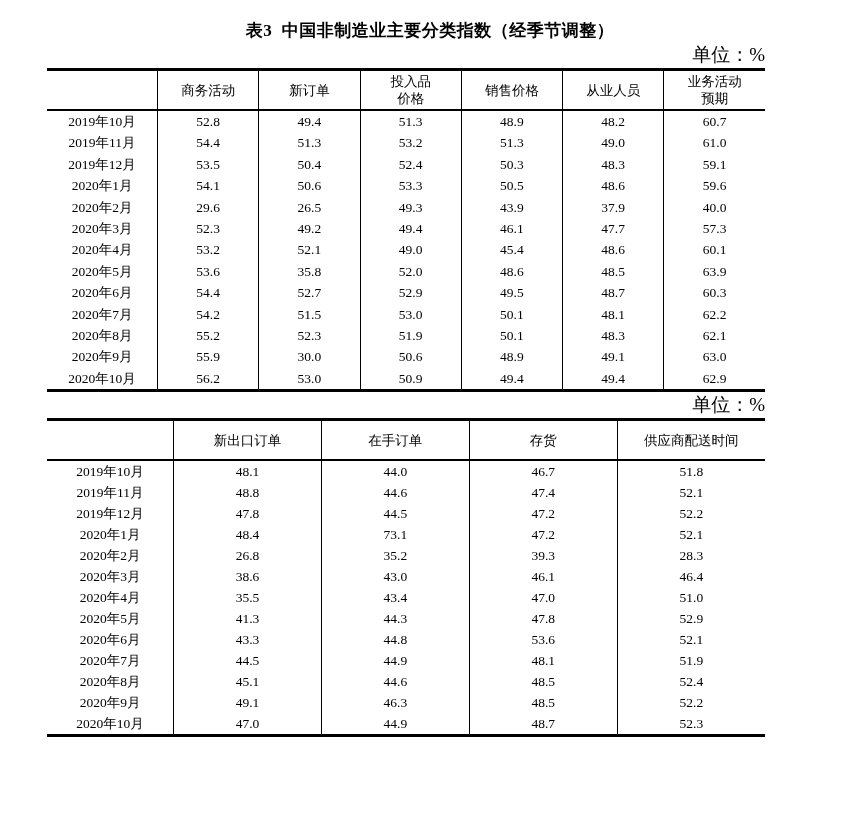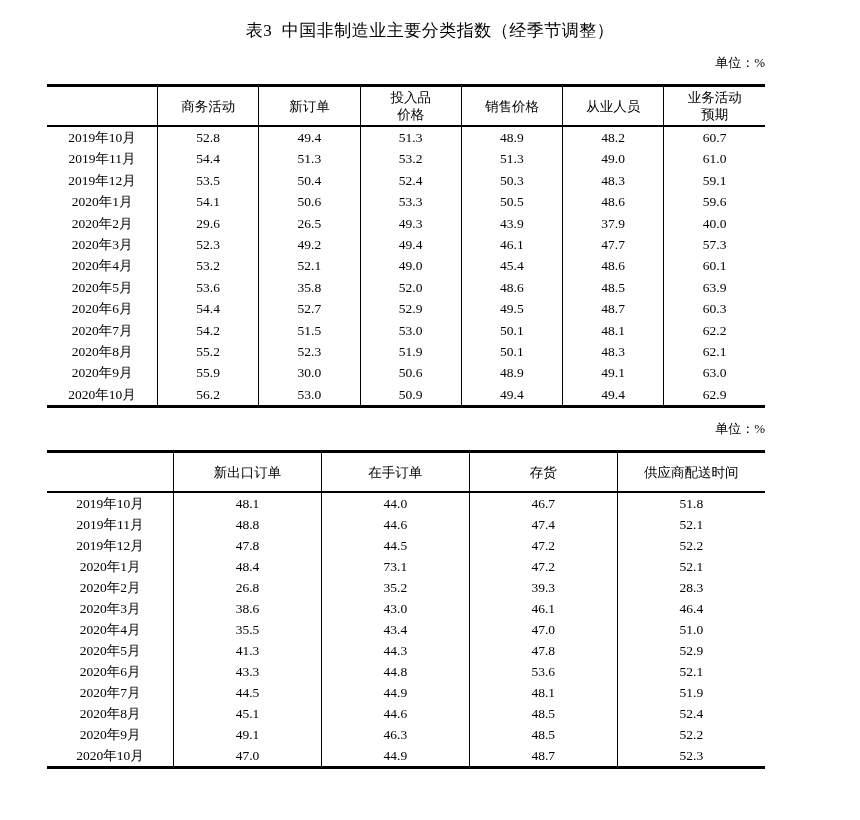--- a/index.html
+++ b/index.html
@@ -7,32 +7,32 @@
     width: 860px; height: 820px;
     background: #ffffff;
     color: #000000;
     font-family: "Liberation Serif", "DejaVu Serif", serif;
     overflow: hidden;
   }
   .page { padding-top: 20px; }
   .tbl-wrap { width: 718px; margin-left: 47px; }
   .tbl-title {
     margin: 0; text-align: center;
-    font-size: 17px; font-weight: normal;
+    font-size: 17px; font-weight: bold;
     line-height: 22px; white-space: pre;
     letter-spacing: 0.5px;
   }
   .t3-title { margin-top: 0; }
   .t4-title { margin-top: 30px; }
   .unit {
-    margin-top: 12px; height: 18px;
-    text-align: right; font-size: 13px; line-height: 18px;
+    margin-top: 4px; height: 18px;
+    text-align: right; font-size: 19px; line-height: 18px;
   }
   table.stat {
-    margin-top: 12px;
+    margin-top: 4px;
     border-collapse: collapse;
     table-layout: fixed;
     width: 718px;
     border-top: 3px solid #000;
     border-bottom: 3px solid #000;
   }
   table.stat thead th {
     border-bottom: 2px solid #000;
     height: 38px;
     font-weight: normal;

